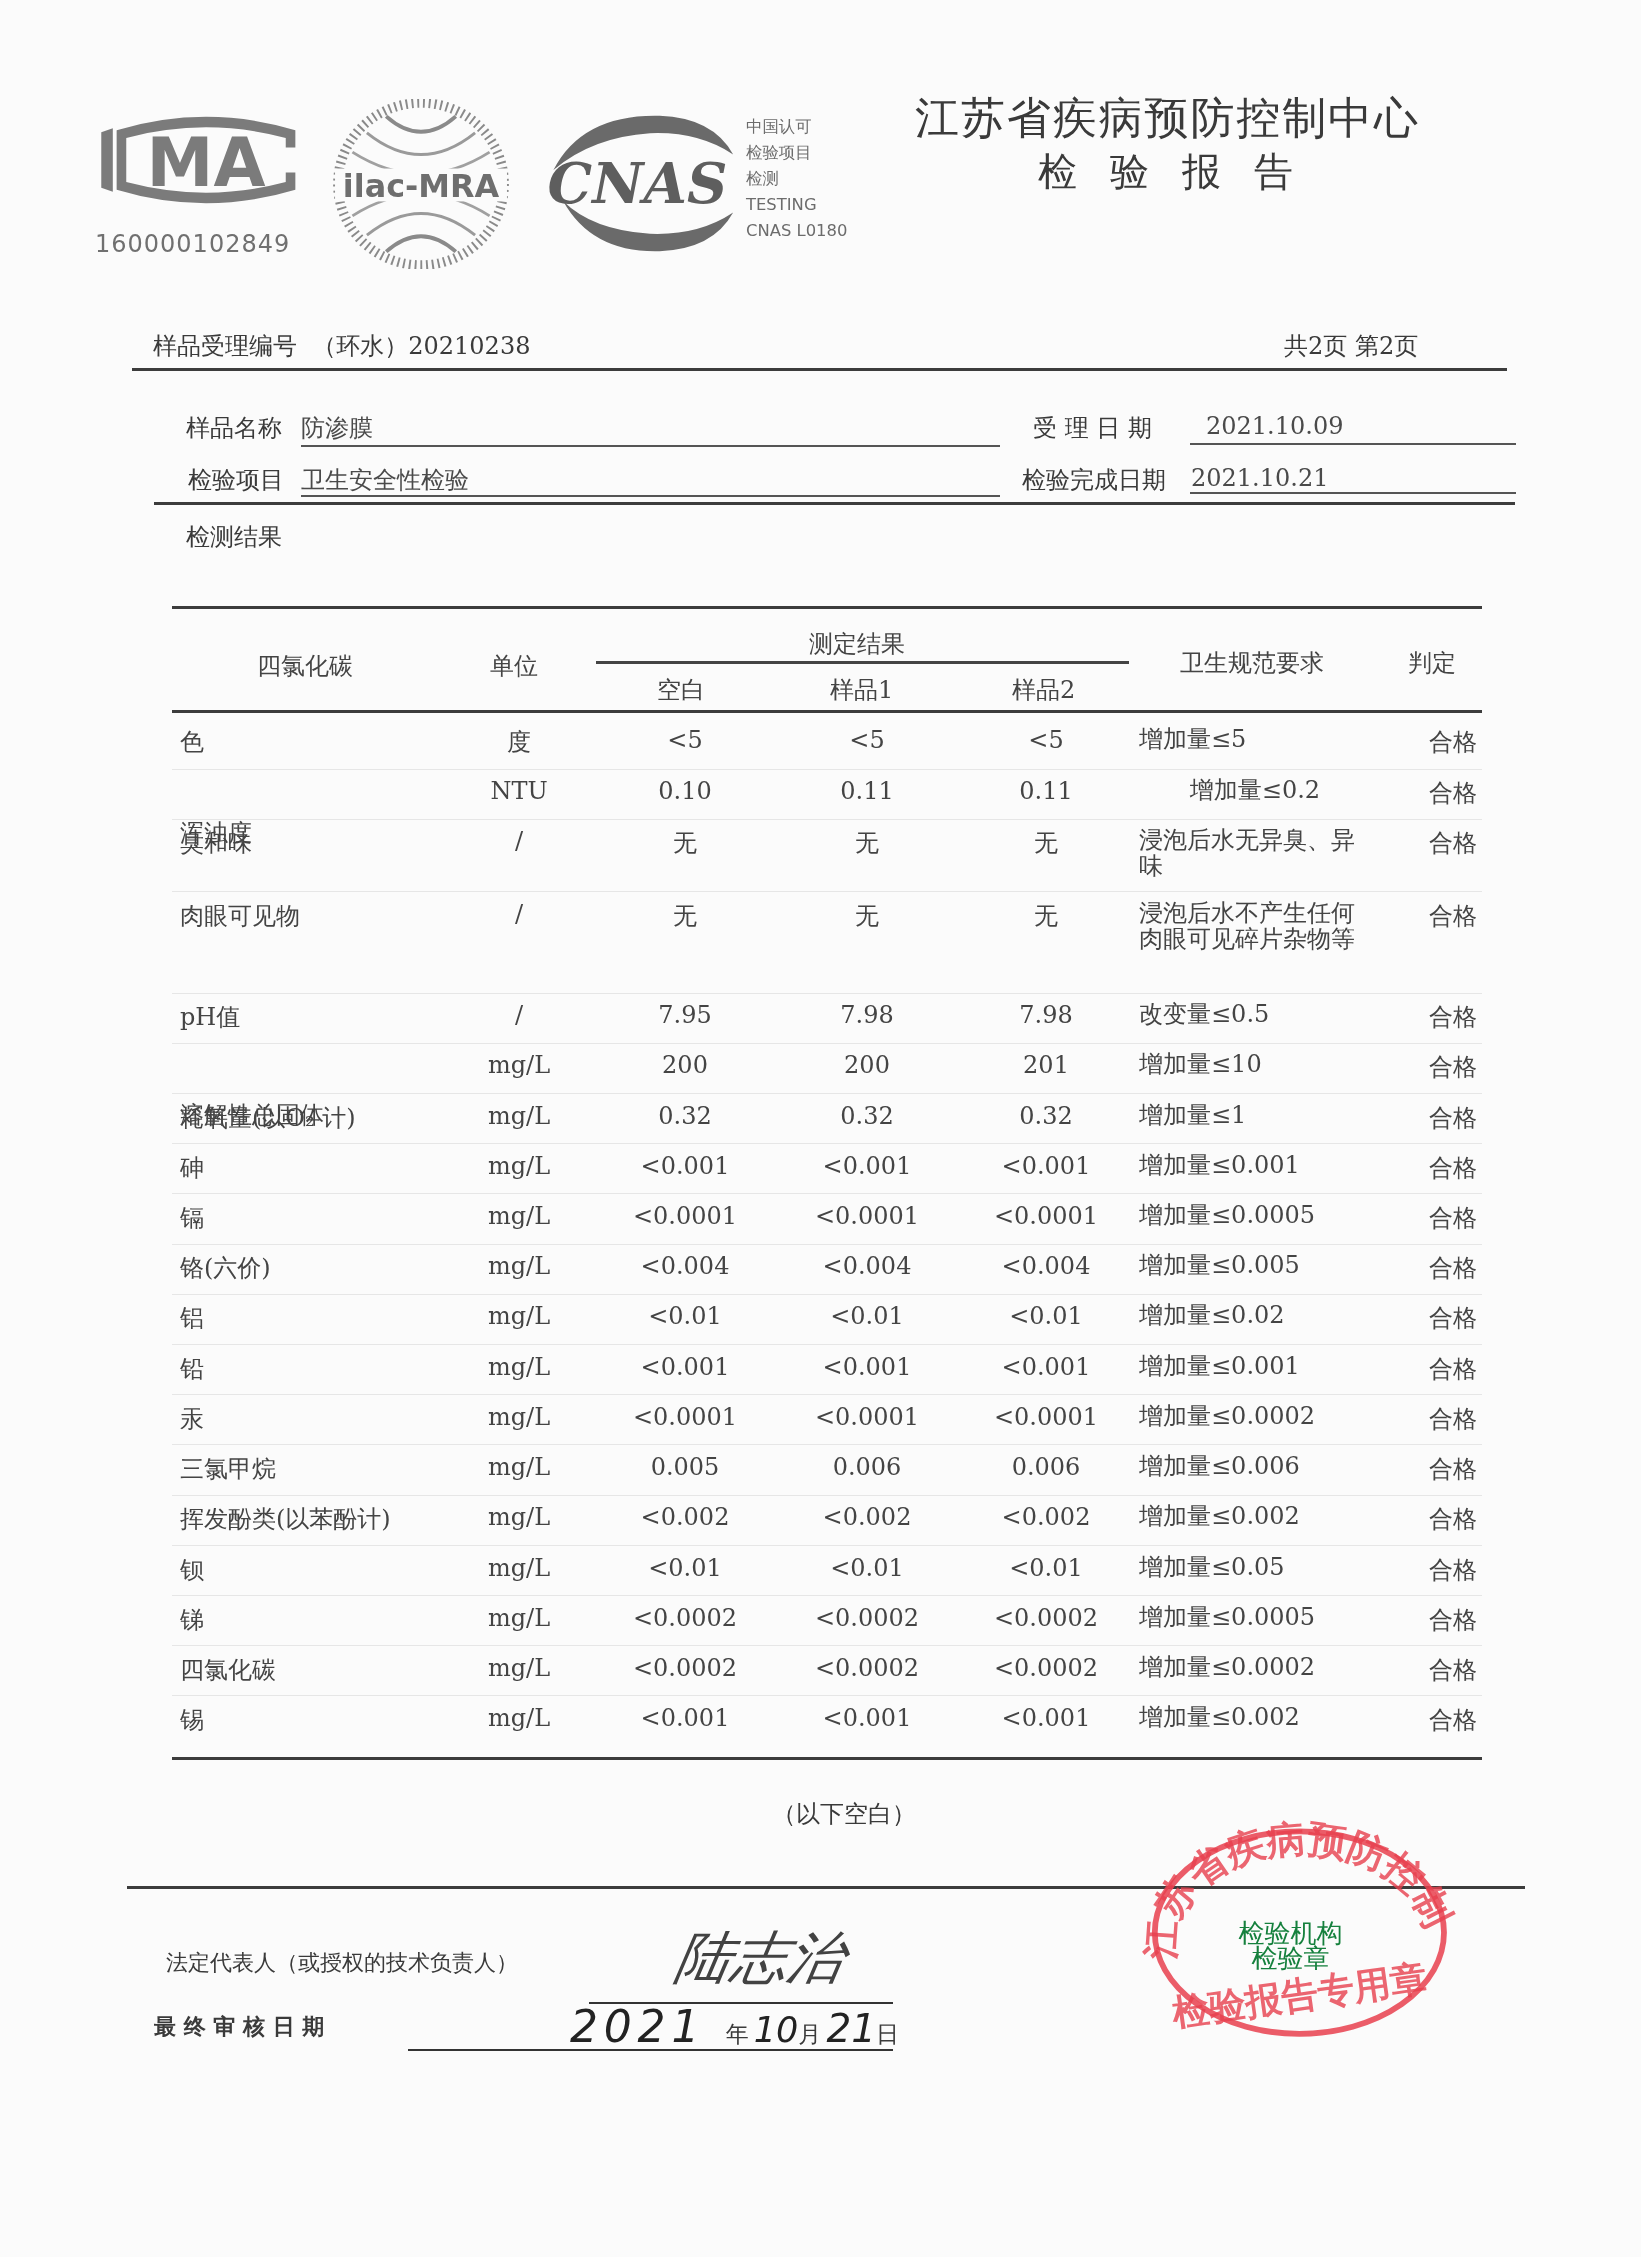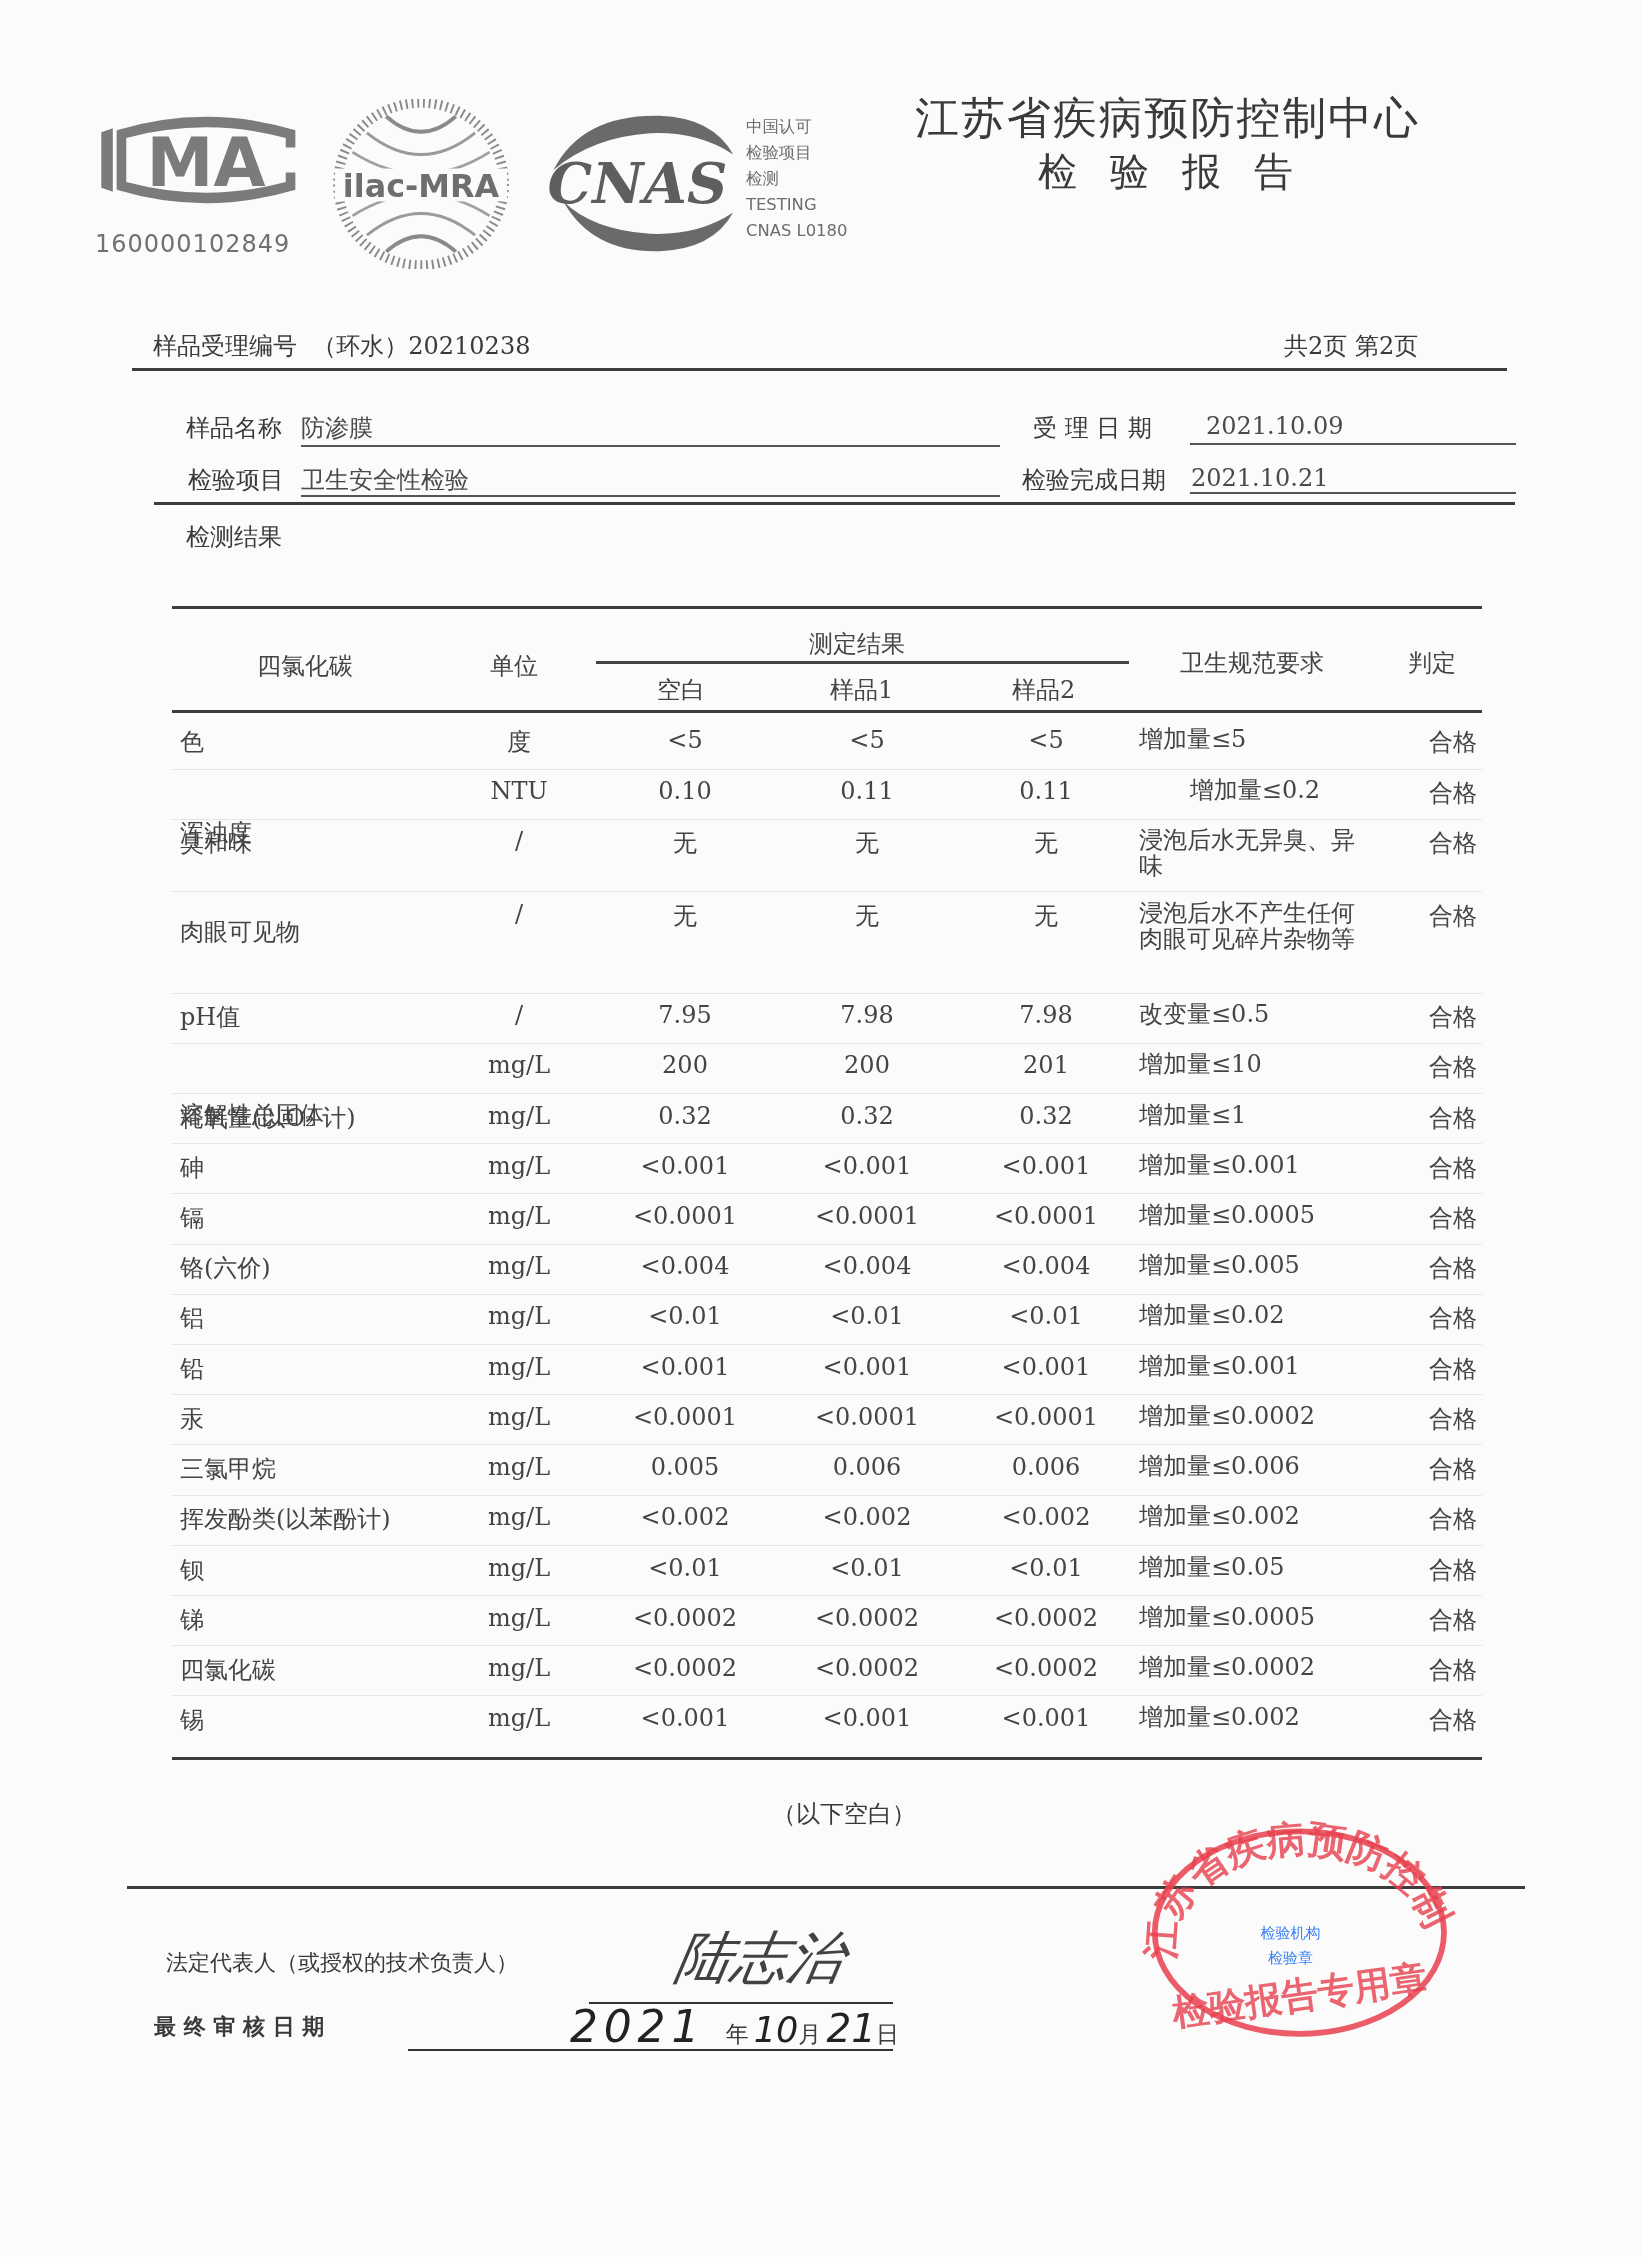--- a/index.html
+++ b/index.html
@@ -27,21 +27,21 @@
   .tcell { position: absolute; font-size: 24px; white-space: nowrap; color: #444; }
   .c-item { left: 180px; }
   .c-unit { left: 442px; width: 154px; text-align: center; }
   .c-blank { left: 608px; width: 154px; text-align: center; }
   .c-s1 { left: 790px; width: 154px; text-align: center; }
   .c-s2 { left: 969px; width: 154px; text-align: center; }
   .c-req { left: 1139px; line-height: 26px; white-space: normal; width: 232px; }
   .c-res { left: 1390px; width: 87px; text-align: right; }
   .rowline { position: absolute; left: 172px; width: 1310px; height: 1px; background: #e6e6e6; }
 
-  .stamp-text { font-family: "DejaVu Sans", sans-serif; font-size: 15px; color: #3b82f6; text-align: center; line-height: 25px; }
+  .stamp-text { font-family: "DejaVu Sans", sans-serif; font-size: 26px; color: #15803d; text-align: center; line-height: 25px; }
   .sig { font-family: "DejaVu Sans", sans-serif; color: #222; }
 </style>
 </head>
 <body>
 
 <div class="abs" style="left:97px;top:111px;width:218px;height:98px;">
   <svg width="218" height="98" viewBox="0 0 226 102">
     <path d="M20 20 Q113 -8 206 20 L206 38 L196 38 L196 28 Q113 6 30 28 L30 74 Q113 96 196 74 L196 64 L206 64 L206 82 Q113 110 20 82 Z" fill="#7b7b7b"></path>
     <path d="M4 22 L16 18 L16 84 L4 80 Z" fill="#7b7b7b"></path>
     <text x="113" y="78" text-anchor="middle" font-family="DejaVu Sans, sans-serif" font-size="70" font-weight="bold" fill="#7b7b7b">MA</text>
@@ -136,21 +136,21 @@
     <div class="tcell c-res" style="top: 777px;">合格</div>
     <div class="rowline" style="top: 819px;"></div>
     <div class="tcell c-item" style="top: 827px;">臭和味</div>
     <div class="tcell c-unit" style="top: 827px;">/</div>
     <div class="tcell c-blank" style="top: 827px;">无</div>
     <div class="tcell c-s1" style="top: 827px;">无</div>
     <div class="tcell c-s2" style="top: 827px;">无</div>
     <div class="tcell c-req" style="top: 827px;">浸泡后水无异臭、异味</div>
     <div class="tcell c-res" style="top: 827px;">合格</div>
     <div class="rowline" style="top: 891px;"></div>
-    <div class="tcell c-item" style="top: 900px; margin-top: 16px;">肉眼可见物</div>
+    <div class="tcell c-item" style="top: 900px;">肉眼可见物</div>
     <div class="tcell c-unit" style="top: 900px;">/</div>
     <div class="tcell c-blank" style="top: 900px;">无</div>
     <div class="tcell c-s1" style="top: 900px;">无</div>
     <div class="tcell c-s2" style="top: 900px;">无</div>
     <div class="tcell c-req" style="top: 900px;">浸泡后水不产生任何肉眼可见碎片杂物等</div>
     <div class="tcell c-res" style="top: 900px;">合格</div>
     <div class="rowline" style="top: 993px;"></div>
     <div class="tcell c-item" style="top: 1001px;">pH值</div>
     <div class="tcell c-unit" style="top: 1001px;">/</div>
     <div class="tcell c-blank" style="top: 1001px;">7.95</div>

